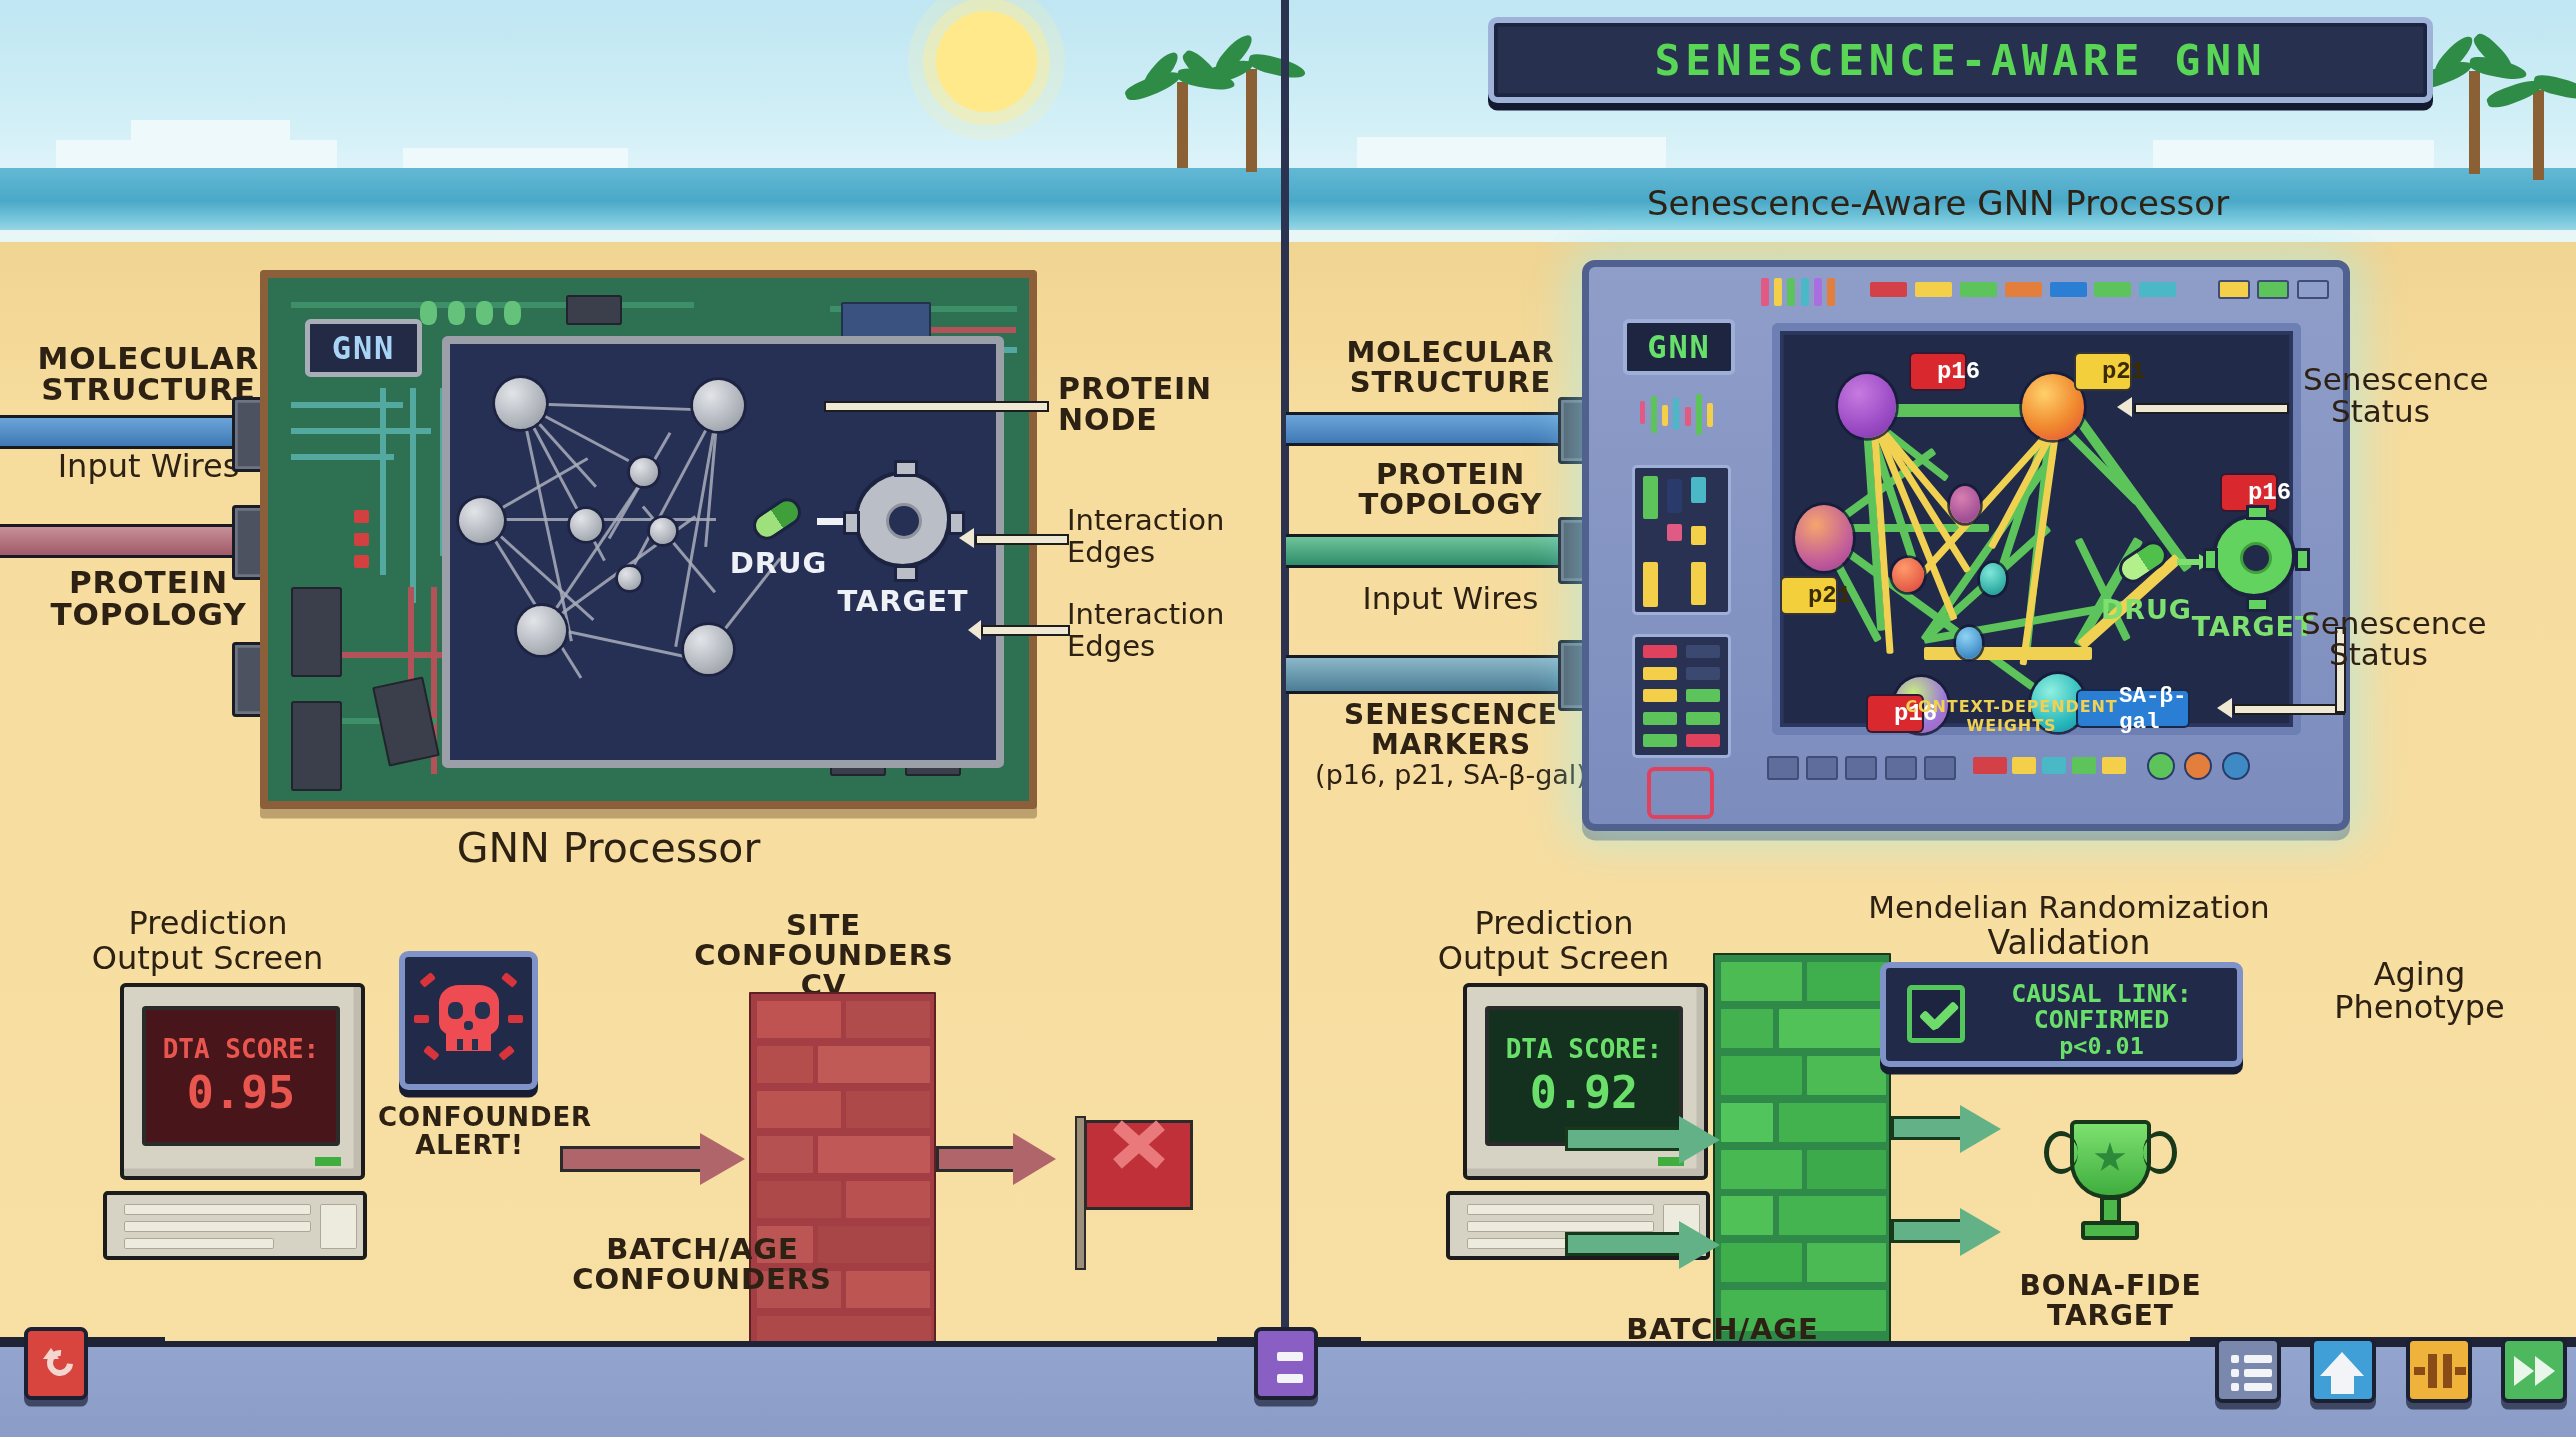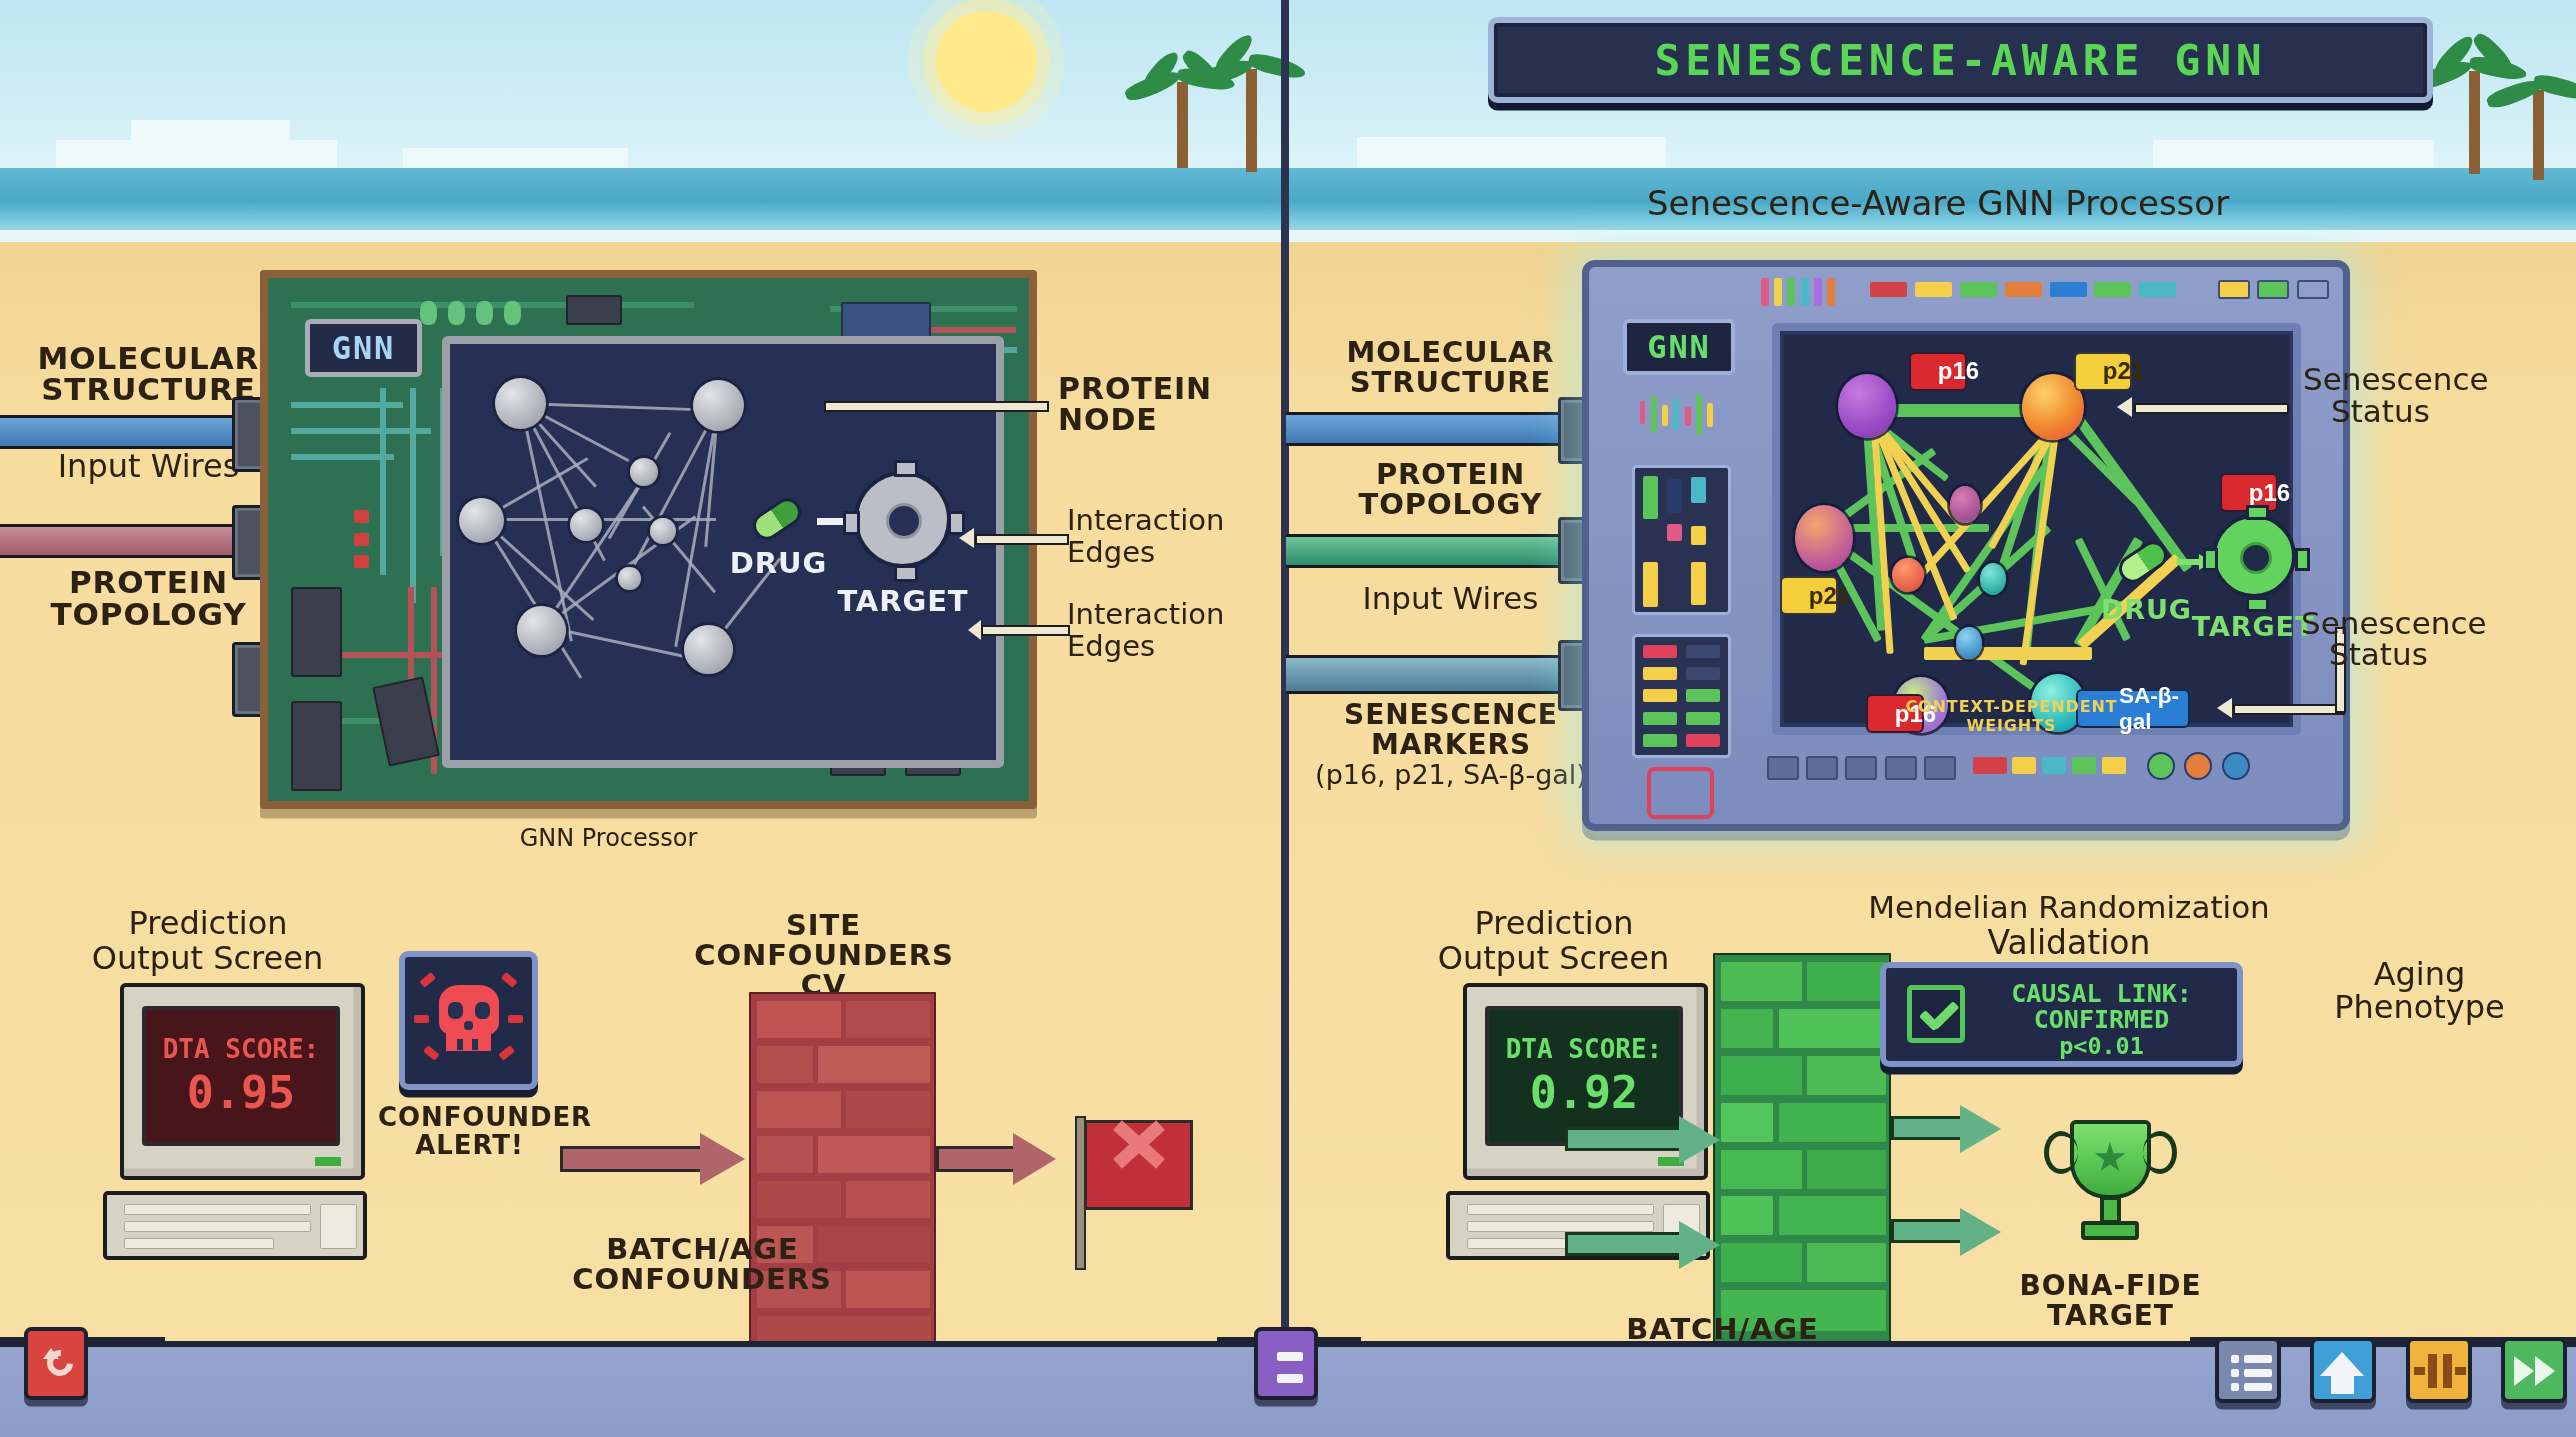--- a/index.html
+++ b/index.html
@@ -131,21 +131,21 @@
   .sidemod { position:absolute; background:#2a3253; border:3.7px solid #9fb0d8; border-radius:4.7px; }
   .bar { position:absolute; border-radius:1.9px; }
   .topstrip { position:absolute; border-radius:1.9px; }
   .btnpad { position:absolute; background:#5f6d9c; border:2.8px solid #404d77; border-radius:2.8px; }
 
   
   .rnode { position:absolute; border-radius:50%; box-shadow:0 0 0 2.8px rgba(20,25,55,.8); }
   .redge { position:absolute; transform-origin:0 50%; border-radius:1.9px; }
   .tag {
     position:absolute; border-radius:6px; color:#fff;
-    font-family:Liberation Sans, sans-serif; font-weight:bold;
+    font-family:Liberation Mono, monospace; font-weight:bold;
     display:flex; align-items:center; justify-content:center;
     border:2.8px solid rgba(20,25,50,.85);
     padding-left:41px;
   }
   .tag.red { background:#d9282e; }
   .tag.yellow { background:#f4cf3c; color:#3a2b00; }
   .tag.blue { background:#2a7fd4; }
 
   
   .computer { position:absolute; }
@@ -363,21 +363,21 @@
         <div class="hole" style="left:28px;top:28px;width:36px;height:36px;background:#262f54;border:3.7px solid #8e939c;"></div>
         <div class="tooth" style="left:36px;top:-15px;width:24px;height:17px;background:#b9bec7;border:3.7px solid #1c2340;"></div>
         <div class="tooth" style="left:36px;top:90px;width:24px;height:17px;background:#b9bec7;border:3.7px solid #1c2340;"></div>
         <div class="tooth" style="left:-15px;top:36px;width:17px;height:24px;background:#b9bec7;border:3.7px solid #1c2340;"></div>
         <div class="tooth" style="left:90px;top:36px;width:17px;height:24px;background:#b9bec7;border:3.7px solid #1c2340;"></div>
       </div>
       <div class="lbl" style="left:378px;top:242px;width:150px;font-size:29px;color:#eef1f6;font-weight:bold;letter-spacing:0.9px;">TARGET</div>
     </div>
   </div>
 
-  <div class="lbl" style="left:440px;top:826px;width:337px;font-size:24px;">GNN Processor</div>
+  <div class="lbl" style="left:440px;top:826px;width:337px;font-size:41px;">GNN Processor</div>
 
   <div class="leader" style="left:824px;top:401px;width:225px;"></div>
   <div class="lbl caps" style="left:1058px;top:373px;width:234px;font-size:30px;text-align:left;">PROTEIN</div>
   <div class="lbl caps" style="left:1058px;top:404px;width:234px;font-size:30px;text-align:left;">NODE</div>
 
   <div class="leader" style="left:975px;top:534px;width:94px;"></div>
   <div class="arrowhead" style="left:959px;top:528px;border-right:15px solid #efe9d4;"></div>
   <div class="lbl" style="left:1067px;top:505px;width:234px;font-size:29px;text-align:left;">Interaction</div>
   <div class="lbl" style="left:1067px;top:537px;width:234px;font-size:29px;text-align:left;">Edges</div>
 

